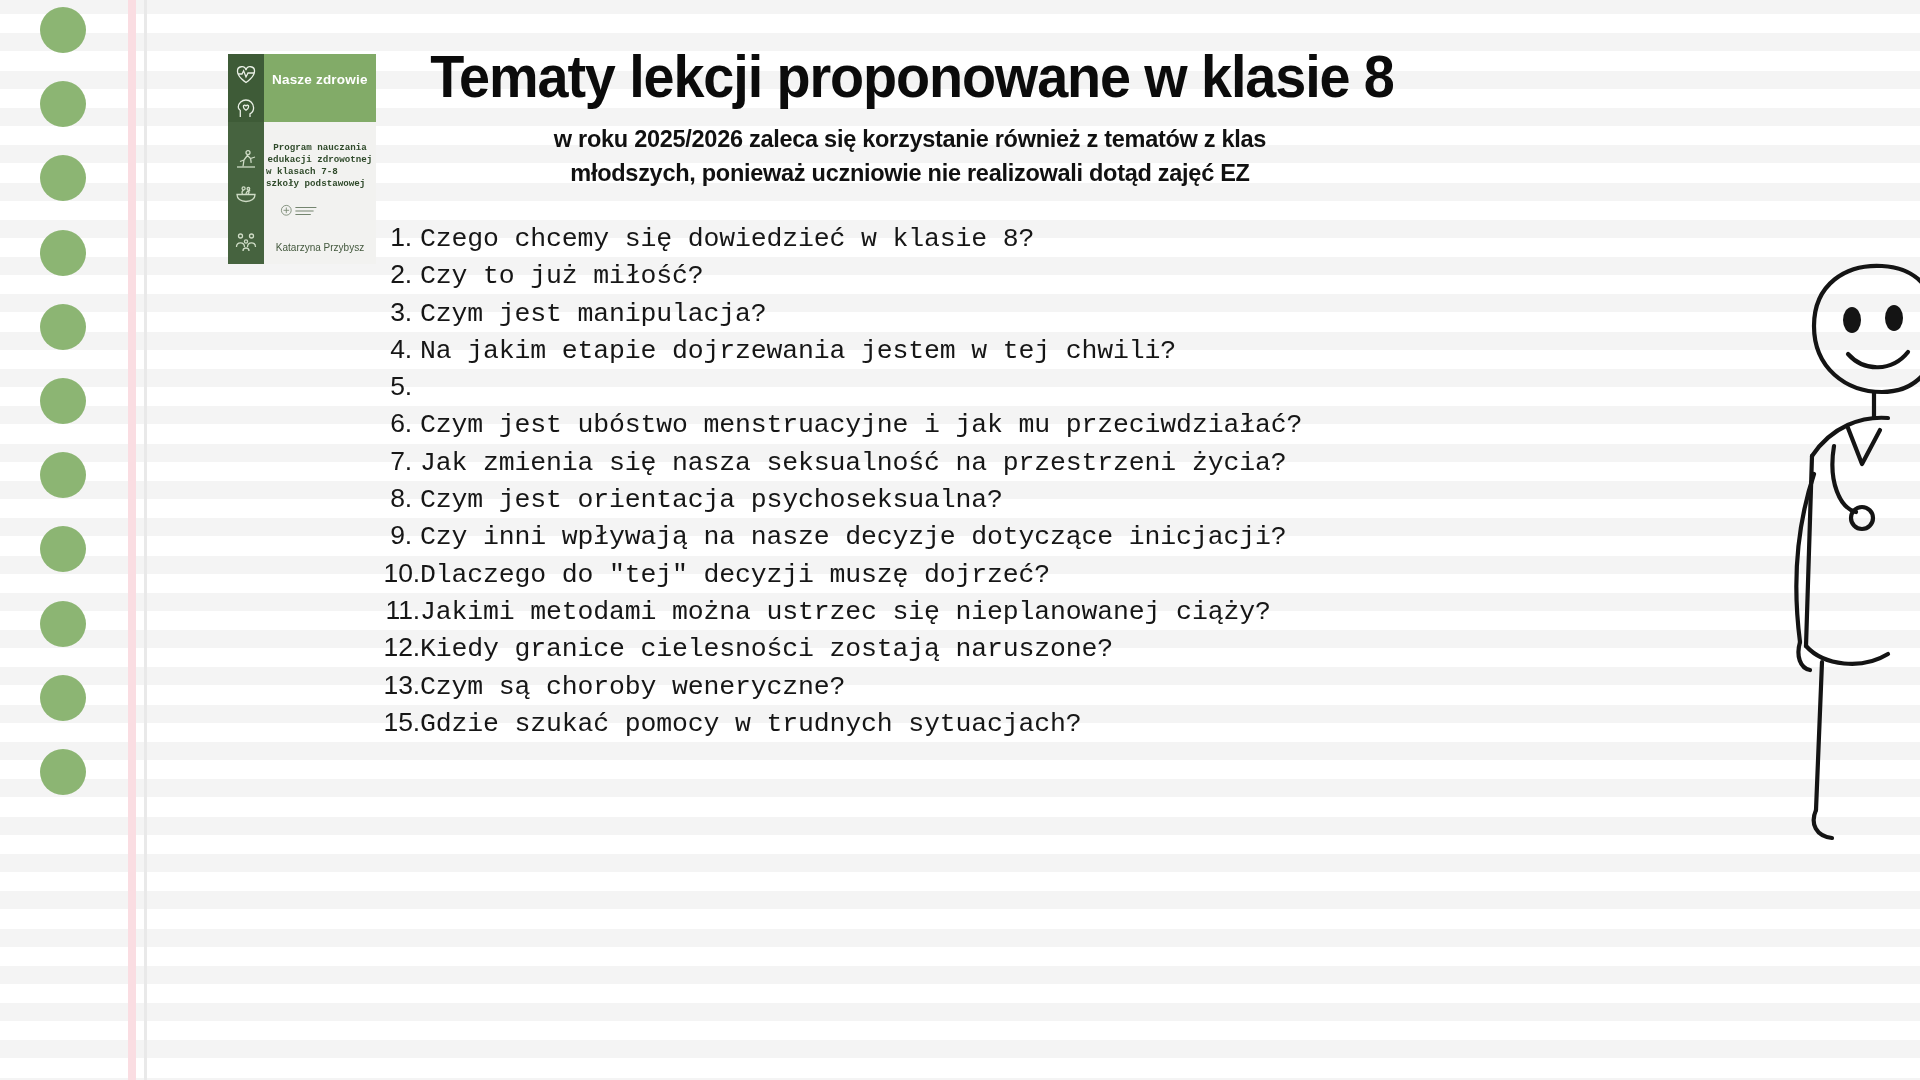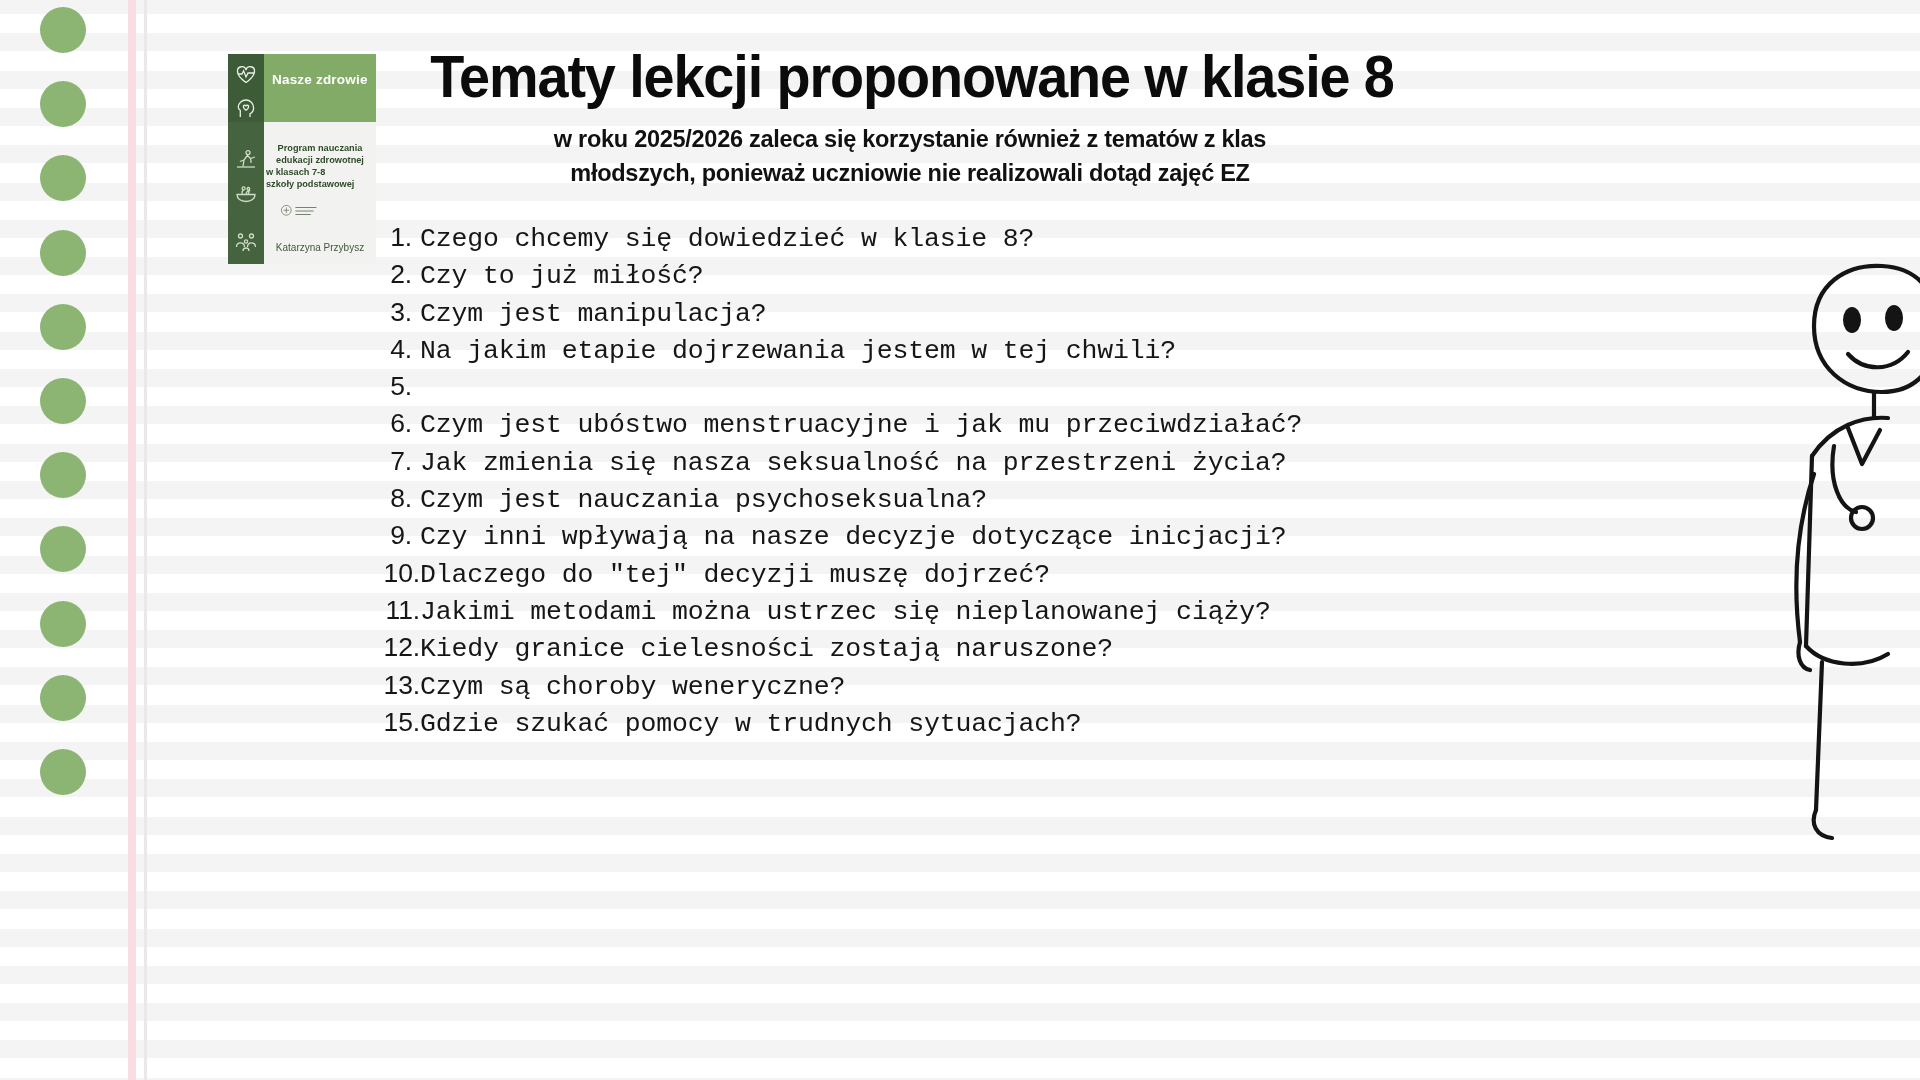--- a/index.html
+++ b/index.html
@@ -119,21 +119,21 @@
   }
   .book-sub {
     position: absolute;
     left: 38px;
     top: 88px;
     width: 108px;
     color: #2f4a2a;
     font-size: 9.2px;
     font-weight: bold;
     line-height: 12px;
-    font-family: Liberation Sans, sans-serif;
+    font-family: Liberation Mono, monospace;
   }
   .book-logo {
     position: absolute;
     left: 52px;
     top: 148px;
     width: 42px;
     height: 18px;
     opacity: 0.75;
   }
   .book-author {
@@ -360,21 +360,21 @@
       <div class="li">
         <span class="num">6.</span>
         <span class="txt">Czym jest ubóstwo menstruacyjne i jak mu przeciwdziałać?</span>
       </div>
       <div class="li">
         <span class="num">7.</span>
         <span class="txt">Jak zmienia się nasza seksualność na przestrzeni życia?</span>
       </div>
       <div class="li">
         <span class="num">8.</span>
-        <span class="txt">Czym jest nauczania psychoseksualna?</span>
+        <span class="txt">Czym jest orientacja psychoseksualna?</span>
       </div>
       <div class="li">
         <span class="num">9.</span>
         <span class="txt">Czy inni wpływają na nasze decyzje dotyczące inicjacji?</span>
       </div>
       <div class="li wide">
         <span class="num">10.</span>
         <span class="txt">Dlaczego do "tej" decyzji muszę dojrzeć?</span>
       </div>
       <div class="li wide">

